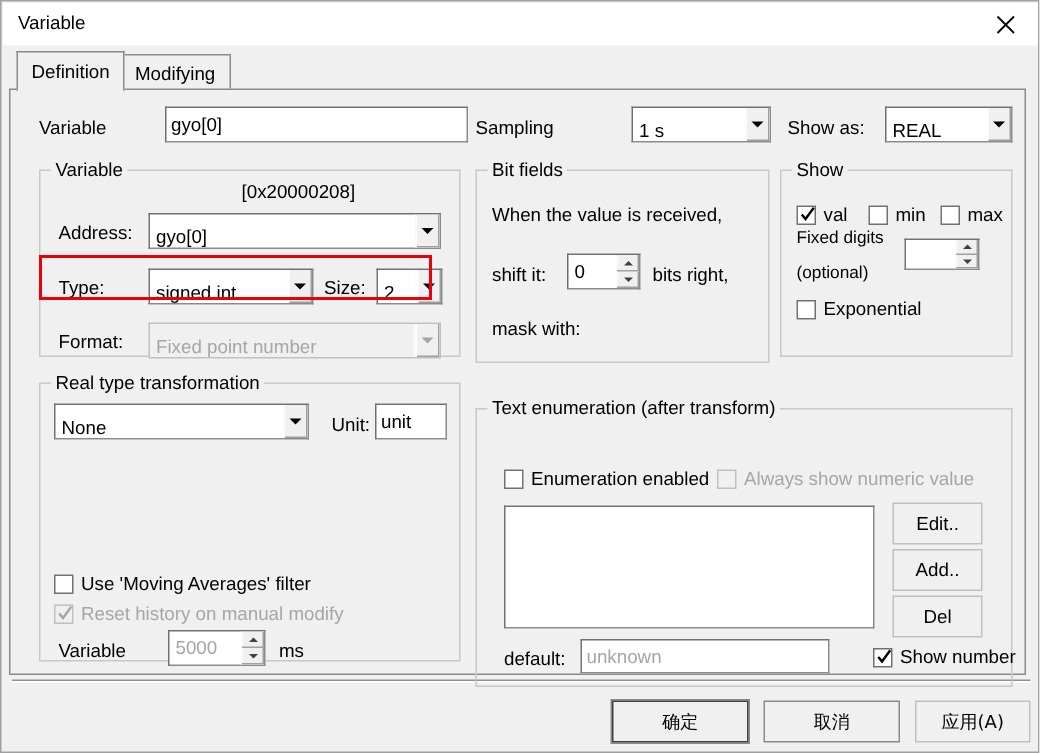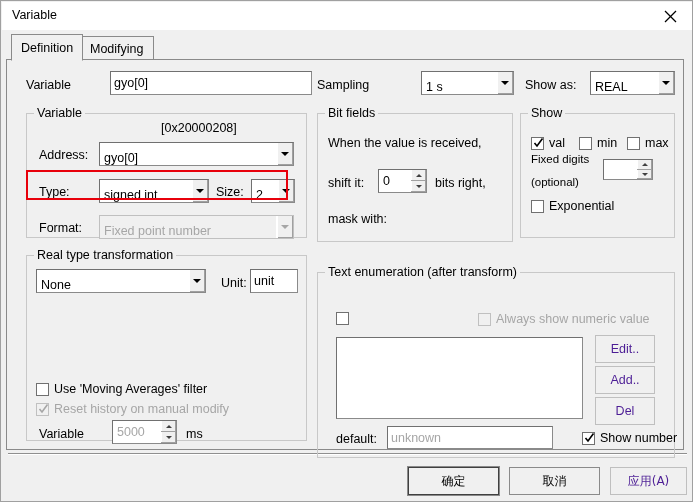--- a/index.html
+++ b/index.html
@@ -229,21 +229,21 @@
     background: #f0f0f0;
     border: 1px solid #8a8a8a;
     font-size: 12.5px;
     color: #000;
     display: flex;
     align-items: center;
     justify-content: center;
     white-space: nowrap;
   }
   .btn.small { border-color: #a0a0a0; }
-  .btn.disabled { color: #4c1d95; border-color: #bfbfbf; }
+  .btn.disabled { color: #000000; border-color: #bfbfbf; }
   .btn.default {
     border: 1px solid #404040;
     box-shadow: inset 0 0 0 1px #f0f0f0, 0 0 0 1px #8a8a8a;
   }
   .btn.cjk { font-family: "DejaVu Sans", sans-serif; font-size: 12px; }
 
   
   #red-highlight {
     position: absolute;
     border: 2px solid #e8000b;
@@ -446,20 +446,21 @@
         </span>
       </div>
       <span class="lbl" style="left:159px; top:171px;">ms</span>
     </div>
 
     <div class="group" style="left:310px; top:195px; width:358px; height:186px;margin-top:17px;">
       <span class="gtitle">Text enumeration (after transform)</span>
 
       <div class="chk" style="left:18px; top:39px;">
         <span class="box"></span>
+        <span>Enumeration enabled</span>
       </div>
       <div class="chk dim" style="left:160px; top:39px;">
         <span class="box"></span>
         <span>Always show numeric value</span>
       </div>
 
       <div class="listbox" style="left:18px; top:64px; width:247px; height:82px;"></div>
 
       <div class="btn small disabled" style="left:277px; top:62px; width:60px; height:28px;">
         <span>Edit..</span>

